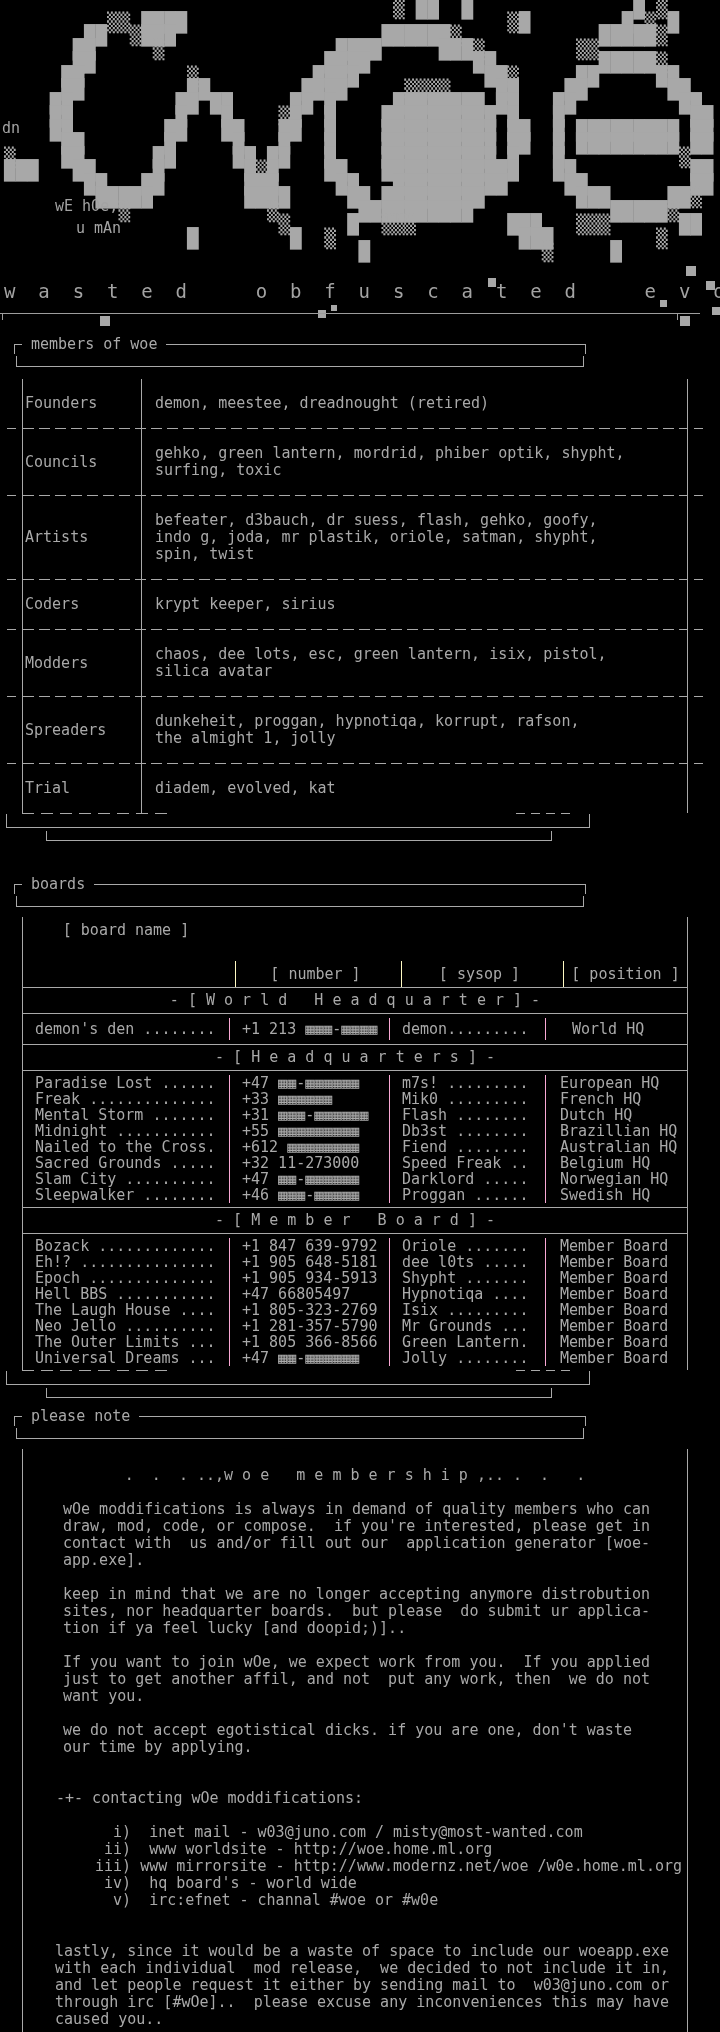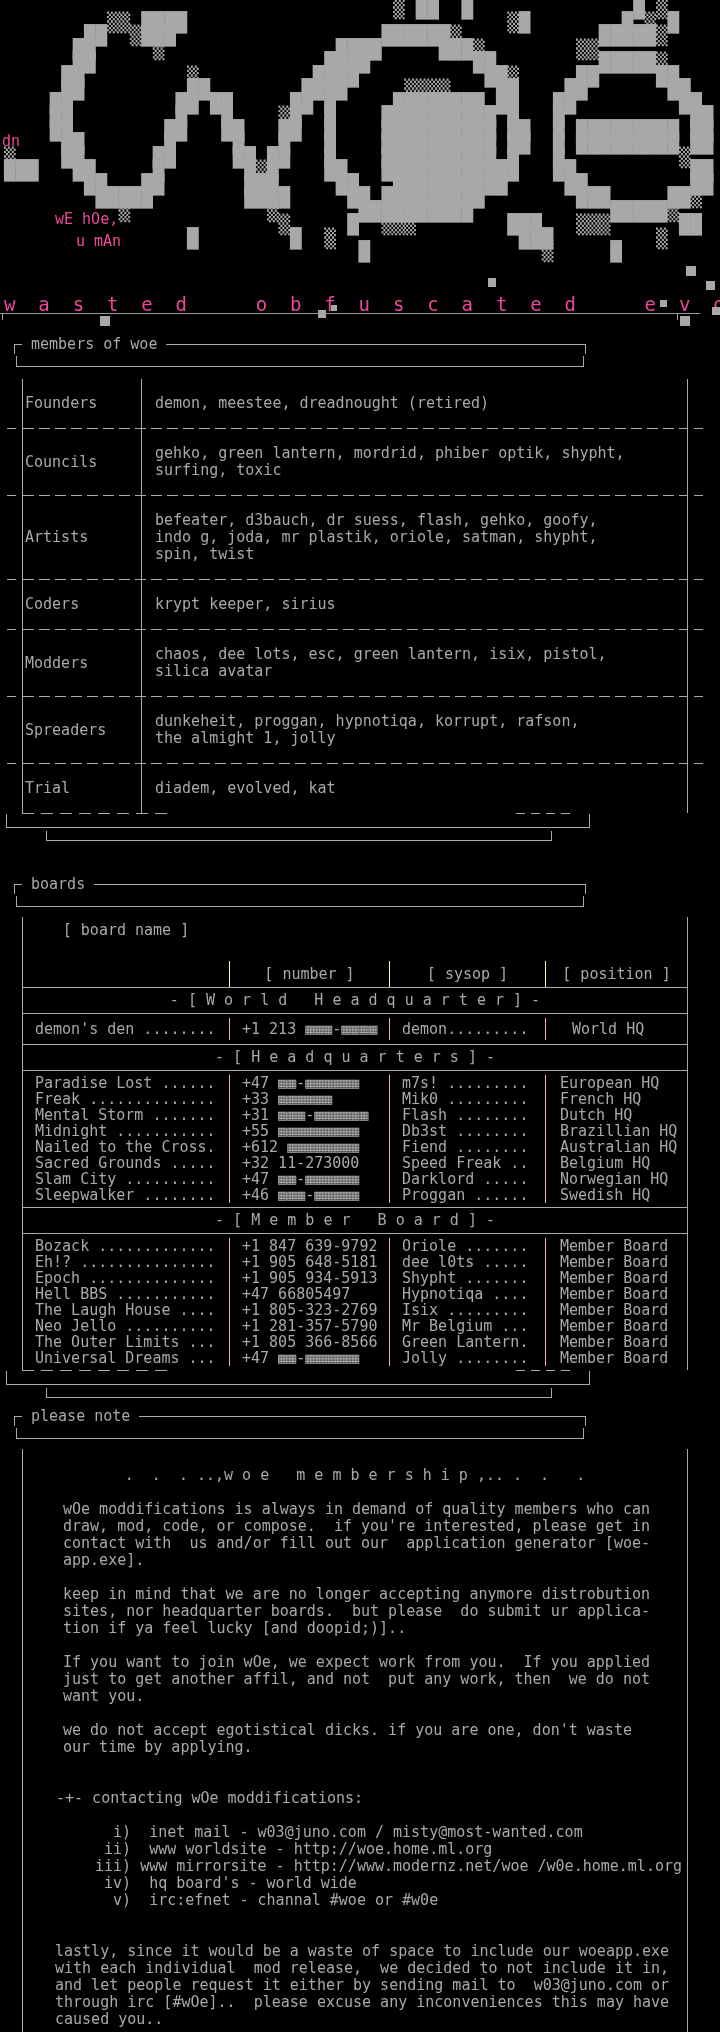--- a/index.html
+++ b/index.html
@@ -2,21 +2,21 @@
 <html><head>
 <meta charset="utf-8">
 <style>
   html,body{margin:0;padding:0;}
   body{width:720px;height:2032px;background:#000;position:relative;overflow:hidden;
        font-family:"DejaVu Sans Mono",monospace;color:#a9a9a9;}
   
   #logo-art{position:absolute;top:2px;left:4px;margin:0;
             font-family:"DejaVu Sans Mono","DejaVu Sans",monospace;
             font-size:19px;line-height:13.5px;white-space:pre;color:#a8a8a8;}
-  .ovl{position:absolute;font-size:15px;line-height:16px;white-space:pre;color:#ec4899;margin-top:13px;}
+  .ovl{position:absolute;font-size:15px;line-height:16px;white-space:pre;color:#a3a3a3;}
   #lbl-dn{top:120px;left:2px;}
   #lbl-wehoe{top:198px;left:55px;}
   #lbl-uman{top:220px;left:76px;}
   #banner{top:283px;left:4px;font-size:19px;}
   .sq{position:absolute;background:#a8a8a8;}
   #hrline{position:absolute;top:313px;left:0;width:700px;height:1px;background:#9d9d9d;}
   #hrline .tickl{position:absolute;left:2px;top:1px;width:1px;height:6px;background:#9d9d9d;}
   #hrline .tickr{position:absolute;right:22px;top:1px;width:1px;height:6px;background:#9d9d9d;}
   
   .sec{position:absolute;left:0;width:596px;}
@@ -42,21 +42,21 @@
   .mvline{position:absolute;left:118px;top:0;bottom:0;width:1px;background:#a9a9a9;}
   .mrow{display:grid;grid-template-columns:118px 1fr;}
   .mrole{align-self:center;text-align:left;padding:16px 2px;line-height:17px;}
   .mnames{padding:16px 14px;line-height:17px;white-space:pre-wrap;}
   .msep{position:relative;height:1px;background:repeating-linear-gradient(90deg,#a9a9a9 0 11px,transparent 11px 16px);}
   .msep::before{content:"";position:absolute;left:-16px;top:0;width:9px;height:1px;background:#a9a9a9;}
   .msep::after{content:"";position:absolute;right:-16px;top:0;width:9px;height:1px;background:#a9a9a9;}
   
   .btable{margin:10px 0 0 22px;width:664px;font-size:15px;
           border-left:1px solid #a9a9a9;border-right:1px solid #a9a9a9;}
-  .bhead{display:grid;grid-template-columns:206px 160px 156px 1fr;}
+  .bhead{display:grid;grid-template-columns:206px 160px 156px 1fr;gap:6px;}
   .bhead>div{line-height:26px;text-align:center;white-space:pre;}
   .bhead>div+div{border-left:1px solid #fef9c3;margin-top:44px;}
   .bban{border-top:1px solid #a9a9a9;border-bottom:1px solid #a9a9a9;
         text-align:center;line-height:25px;height:25px;white-space:pre;}
   .bblock{display:grid;grid-template-columns:206px 160px 156px 1fr;padding:4px 0;}
   .bblock>div+div{border-left:1px solid #f9a8d4;}
   .bcell{line-height:16px;white-space:pre;padding-left:12px;}
   .bblock .pos .bcell{padding-left:14px;}
   .bworld .bcell{line-height:22px;}
   .bworld .pos .bcell{padding-left:26px;}
@@ -278,21 +278,21 @@
         <div class="bcell">+1 281-357-5790</div>
         <div class="bcell">+1 805 366-8566</div>
         <div class="bcell">+47 ▦▦-▦▦▦▦▦▦</div>
       </div>
       <div>
         <div class="bcell">Oriole .......</div>
         <div class="bcell">dee l0ts .....</div>
         <div class="bcell">Shypht .......</div>
         <div class="bcell">Hypnotiqa ....</div>
         <div class="bcell">Isix .........</div>
-        <div class="bcell">Mr Belgium ...</div>
+        <div class="bcell">Mr Grounds ...</div>
         <div class="bcell">Green Lantern.</div>
         <div class="bcell">Jolly ........</div>
       </div>
       <div class="pos">
         <div class="bcell">Member Board</div>
         <div class="bcell">Member Board</div>
         <div class="bcell">Member Board</div>
         <div class="bcell">Member Board</div>
         <div class="bcell">Member Board</div>
         <div class="bcell">Member Board</div>

